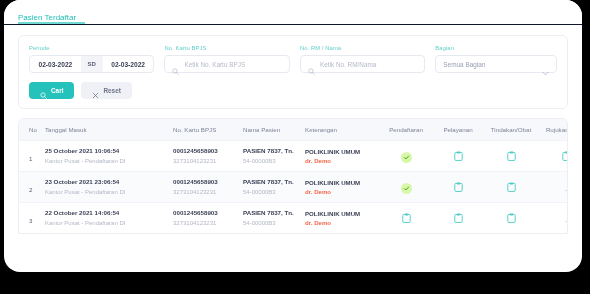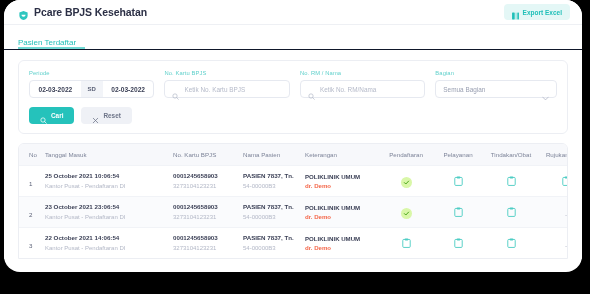--- a/index.html
+++ b/index.html
@@ -174,42 +174,20 @@
   }
   .check-badge svg { width: 7px; height: 7px; display: block; }
   .clip-icon { width: 9px; height: 10px; display: inline-block; cursor: pointer; }
   .dash { font-size: 6.5px; color: #b9bdcb; }
 </style>
 </head>
 <body>
 
 <div class="page-card">
 
-  <div class="app-header">
-    <div class="brand">
-      <span class="shield-icon">
-        <svg viewBox="0 0 24 24" width="11" height="11" xmlns="http://www.w3.org/2000/svg">
-          <path d="M12 2 L21 5.5 V12 c0 5.4 -3.8 8.8 -9 10 C6.8 20.8 3 17.4 3 12 V5.5 Z" fill="#2fc6bf"></path>
-          <path d="M7.5 10.2 h9 a4.5 4.5 0 0 1 -9 0 Z" fill="#ffffff"></path>
-        </svg>
-      </span>
-      <span class="brand-title">Pcare BPJS Kesehatan</span>
-    </div>
-    <div class="header-spacer"></div>
-    <button class="export-btn">
-      <span class="export-icon">
-        <svg viewBox="0 0 12 14" width="7" height="8" xmlns="http://www.w3.org/2000/svg">
-          <rect x="0" y="1" width="4.6" height="12" rx="0.8" fill="#1fbfb8"></rect>
-          <rect x="6" y="1" width="2" height="12" rx="0.6" fill="#8fe0dc"></rect>
-          <rect x="9.2" y="1" width="2.8" height="12" rx="0.7" fill="#1fbfb8"></rect>
-        </svg>
-      </span>
-      <span class="export-label">Export Excel</span>
-    </button>
-  </div>
 
   <div class="tab-bar">
     <div class="tab active">
       <span>Pasien Terdaftar</span>
     </div>
   </div>
 
   <div class="body-wrap">
 
     <div class="filter-panel">

